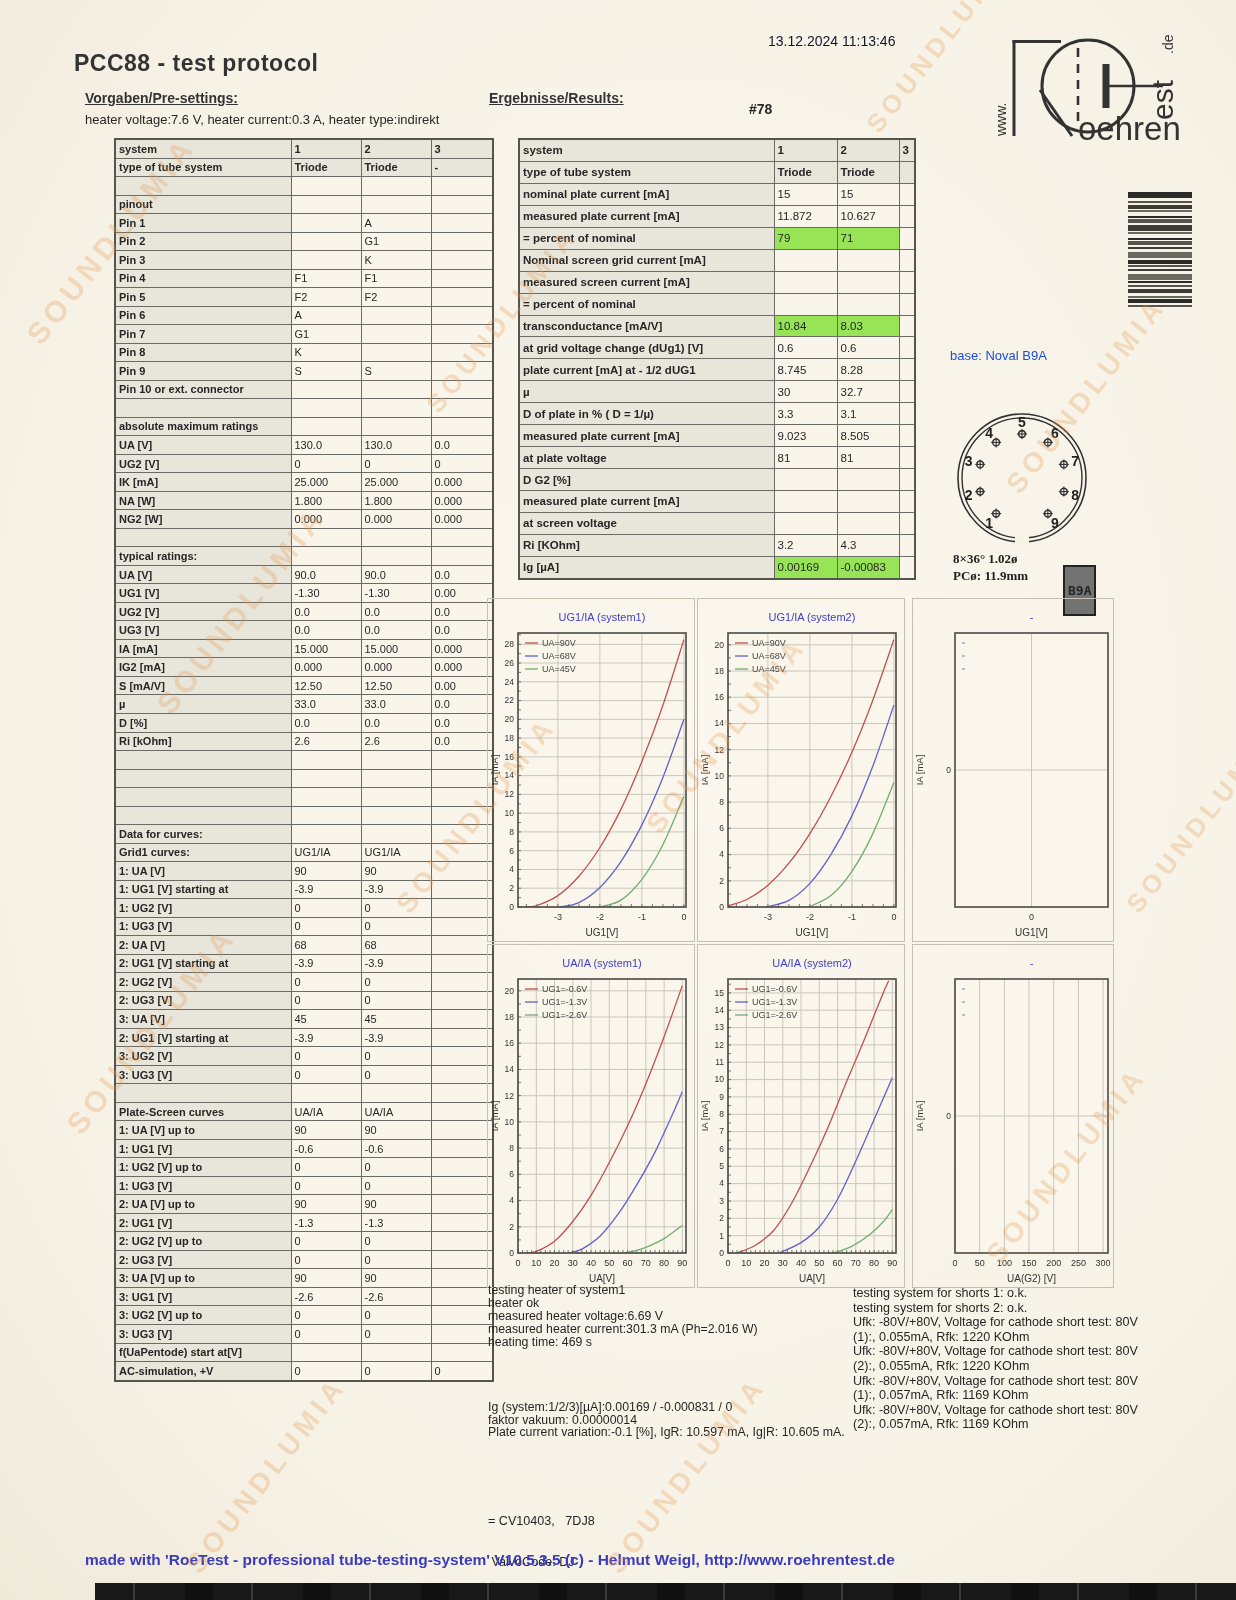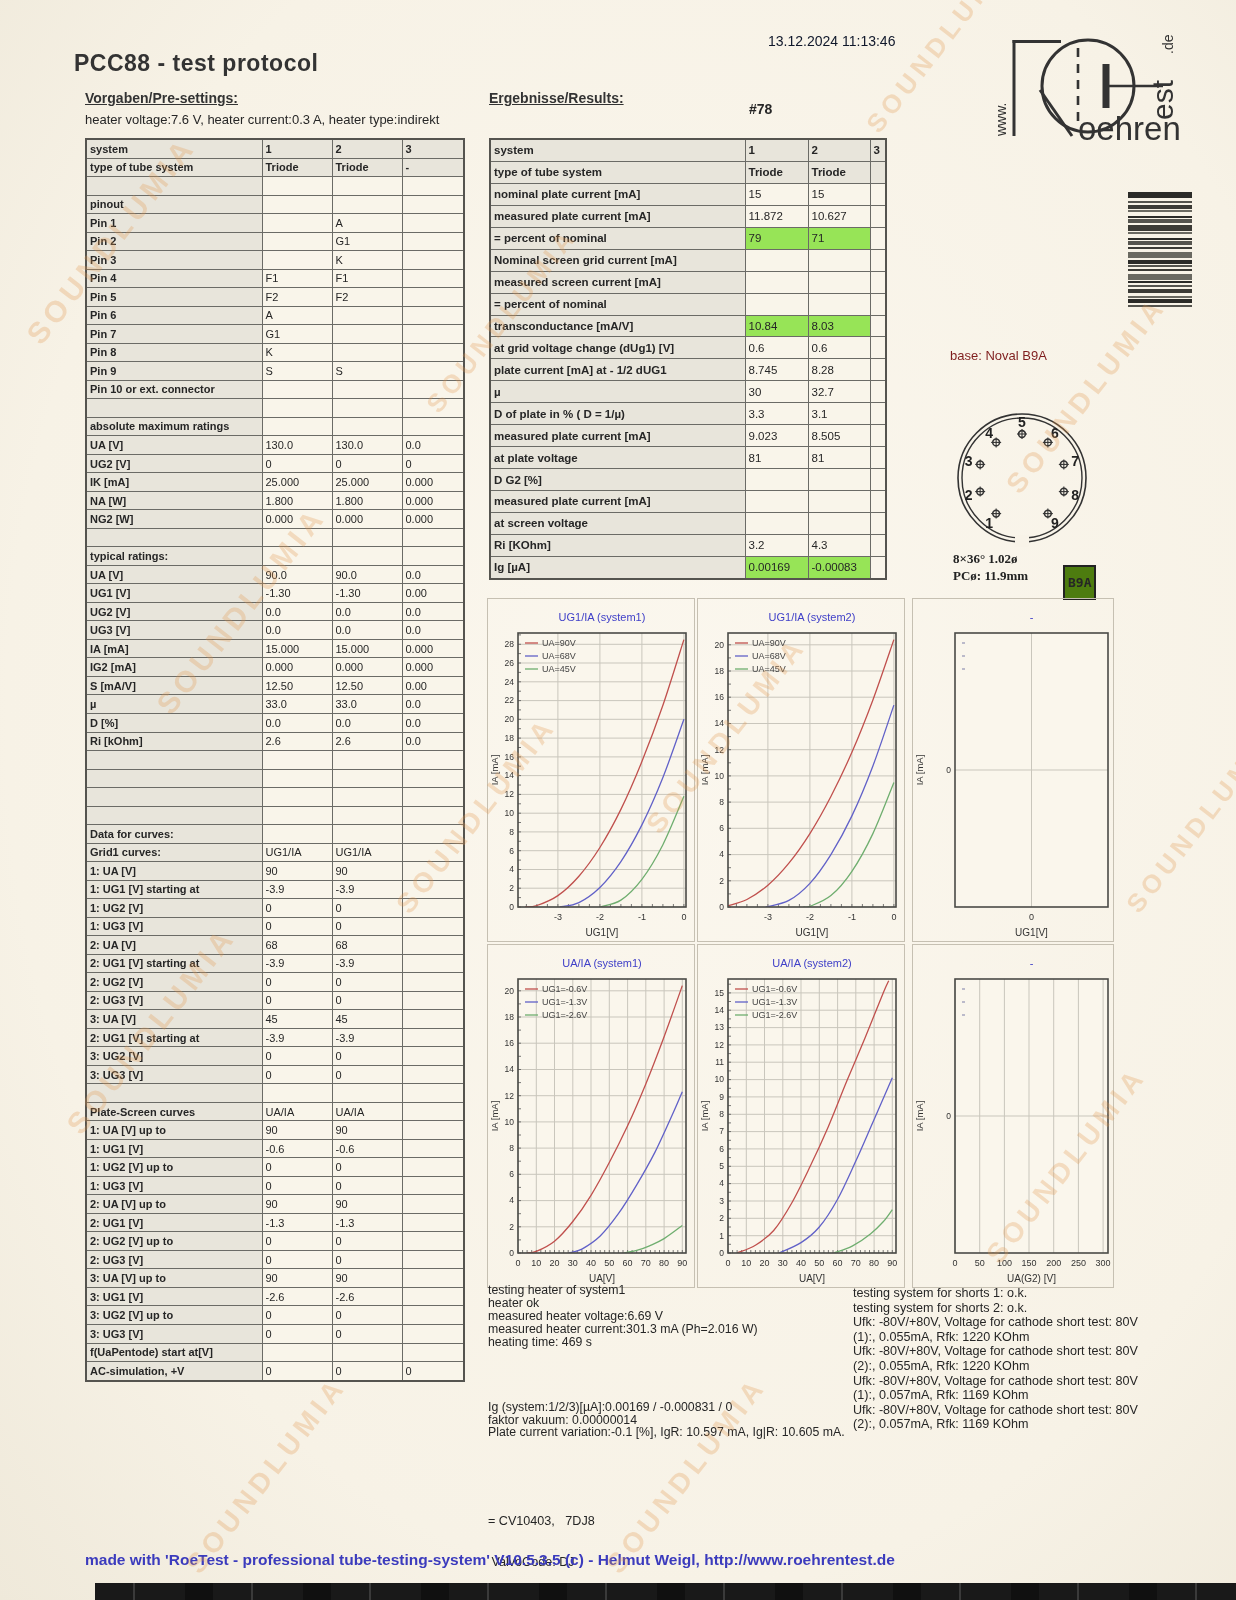--- a/index.html
+++ b/index.html
@@ -12,25 +12,25 @@
   .abs{position:absolute;}
   
   .doc-title{font-size:23px;font-weight:bold;letter-spacing:.5px;color:#333;}
   .sec-head{font-size:14px;font-weight:bold;text-decoration:underline;color:#333;}
   .datetime{font-size:14px;color:#0f172a;}
   .tubeno{font-size:14px;font-weight:bold;}
   .smalltext{font-size:12.3px;line-height:12.95px;white-space:pre;}
   .rtext{font-size:12.6px;line-height:14.6px;white-space:pre;}
   .equiv{font-size:12.6px;line-height:13.5px;white-space:pre;}
   .footer{font-size:15.5px;font-weight:bold;color:#3b3bbd;}
-  .baselabel{font-size:13px;color:#7f1d1d;}
+  .baselabel{font-size:13px;color:#1d4ed8;}
   .pindims{font-family:"DejaVu Sans Mono", monospace;font-size:13px;font-weight:bold;color:#222;line-height:17px;}
-  .b9abox{font-family:"DejaVu Sans Mono", monospace;font-size:13px;font-weight:bold;border:2px solid #222;padding:8px 3px;background:#4d7c0f;}
+  .b9abox{font-family:"DejaVu Sans Mono", monospace;font-size:13px;font-weight:bold;border:2px solid #222;padding:16px 3px;background:#737373;}
   
-  table{border-collapse:collapse;table-layout:fixed;}
+  table{border-collapse:collapse;table-layout:fixed;margin-left:29px;}
   td{border:1px solid #6b6b66;padding:0 3px;overflow:hidden;white-space:nowrap;vertical-align:middle;}
   .lt{width:378px;font-size:11px;border:2px solid #55544f;}
   .lt td{height:17.52px;}
   .rt{width:396px;font-size:11.5px;border:2px solid #55544f;}
   .rt td{height:20.95px;}
   td.lab{background:#e8e5db;font-weight:bold;}
   td.val{background:#f9f5ea;}
   td.hdrv{background:#e8e5db;font-weight:bold;}
   td.green{background:#97e457;}
   

